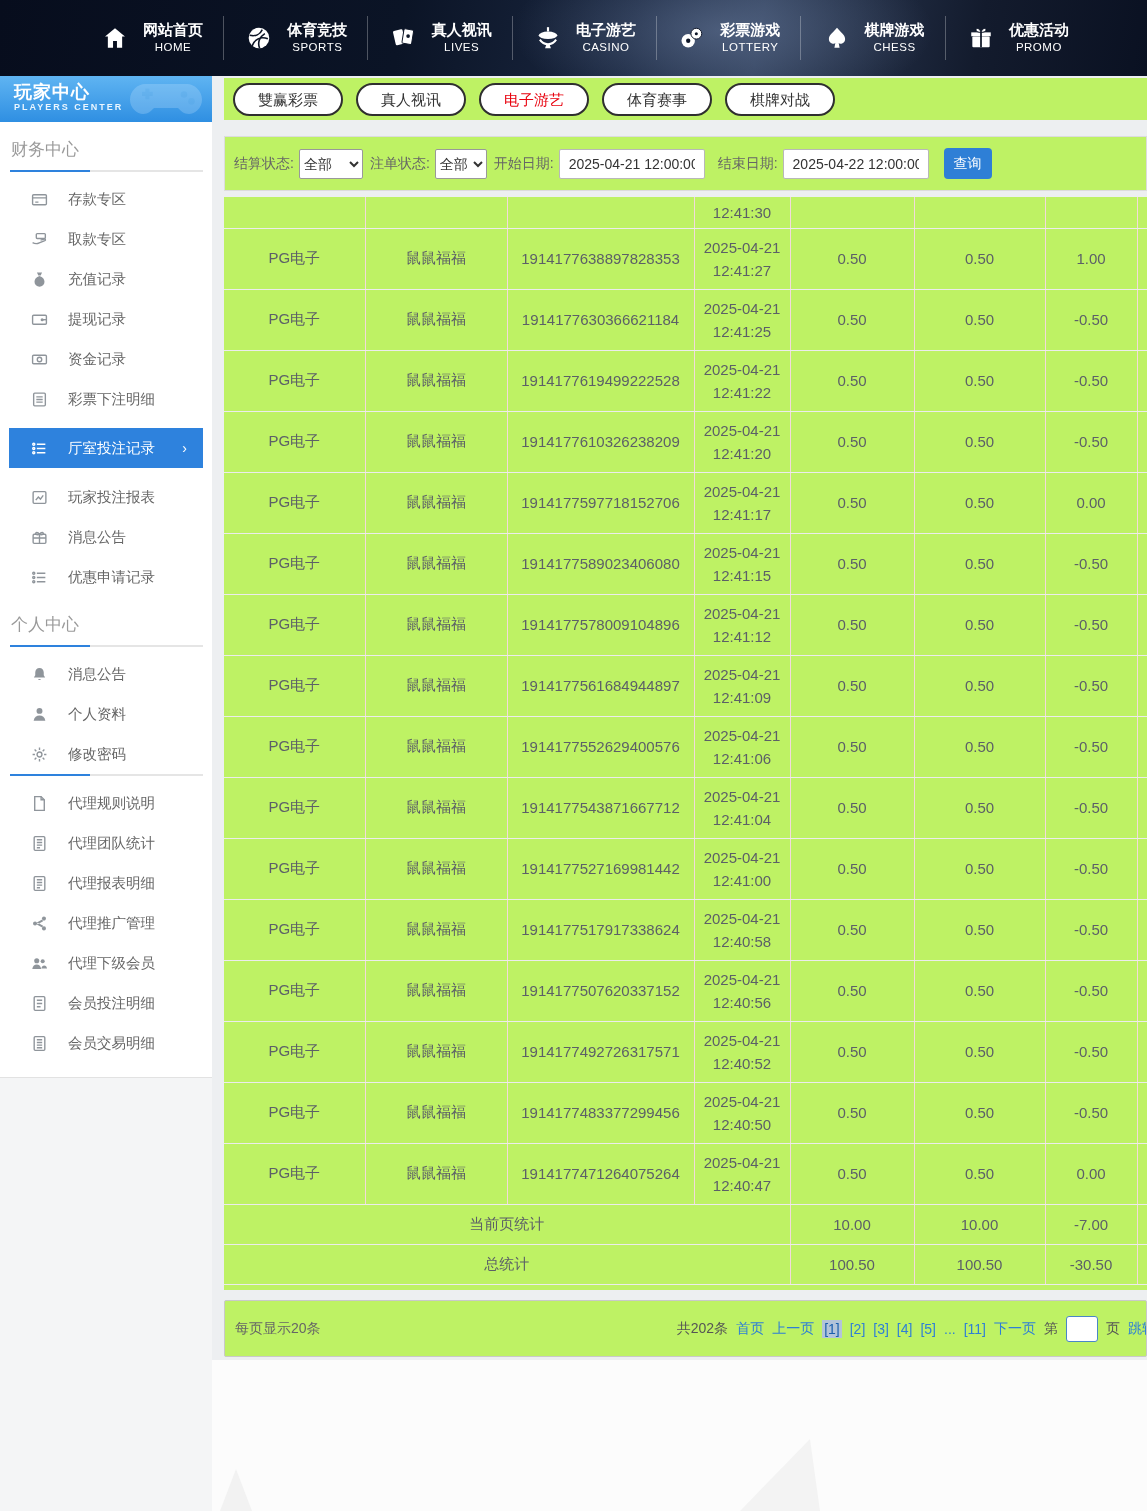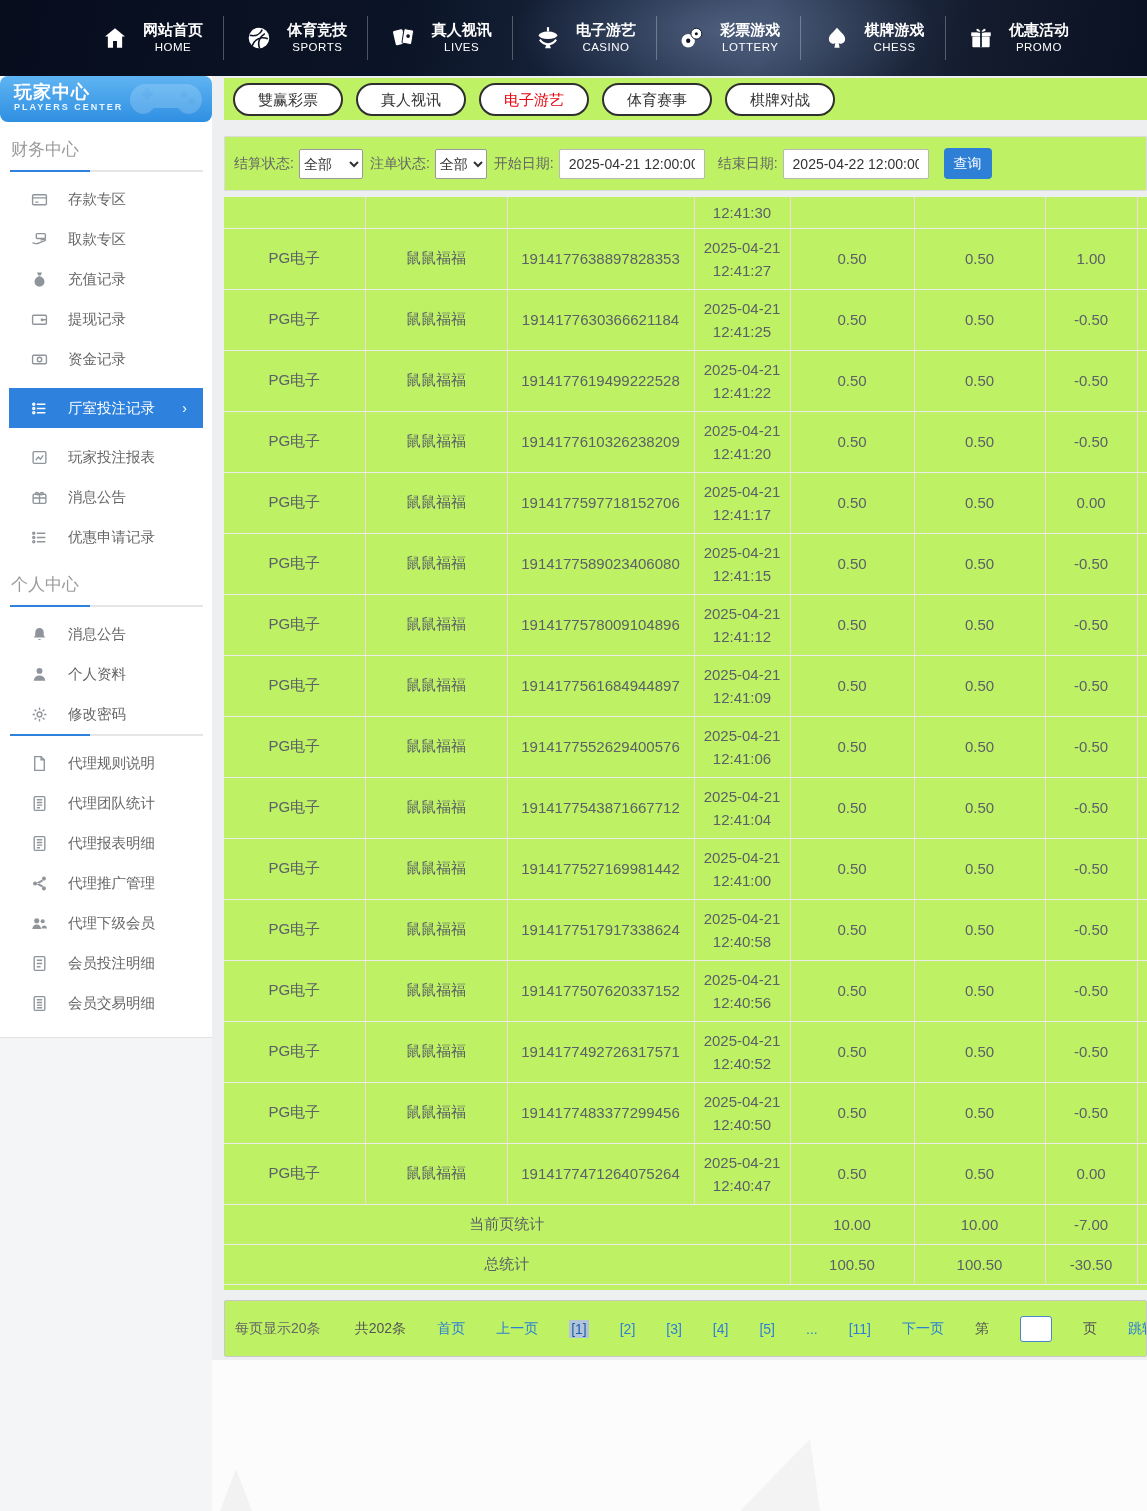--- a/index.html
+++ b/index.html
@@ -17,21 +17,21 @@
   .nav-ic { width:30px; height:30px; margin-right:13px; display:flex; align-items:center; justify-content:center; }
   .nav-txt { display:flex; flex-direction:column; align-items:center; line-height:1.25; }
   .nav-txt b { color:#fff; font-size:15px; font-weight:bold; }
   .nav-txt i { color:#fff; font-size:11.5px; font-style:normal; letter-spacing:.5px; }
   .nav-div { width:1px; height:44px; background:rgba(255,255,255,.28); }
 
   
   .sidebar { position:absolute; left:0; top:76px; width:212px; height:1435px; background:#f4f5f6; }
   .side-panel { background:#fff; border-bottom:1px solid #e2e2e2; padding-bottom:14px; }
   .side-header { height:46px; background:linear-gradient(180deg,#5fb4f2 0%,#2f8fe2 100%);
-    position:relative; padding:6px 0 0 14px; overflow:hidden;border-radius:8px; }
+    position:relative; padding:6px 0 0 14px; overflow:hidden; }
   .side-header .t1 { color:#fff; font-size:18px; font-weight:bold; letter-spacing:1px; line-height:20px; }
   .side-header .t2 { color:#eaf6ff; font-size:9px; letter-spacing:2px; font-weight:bold; }
   .gamepad { position:absolute; right:10px; top:5px; opacity:.35; }
   .side-heading { color:#9a9a9a; font-size:17px; padding:16px 0 9px 11px; }
   .side-rule { height:2px; width:193px; margin-left:10px; background:#e5e5e5; position:relative; }
   .side-rule::before { content:""; position:absolute; left:0; top:0; width:80px; height:2px; background:#2e82dd; }
   .side-items { padding-top:7px; }
   .side-item { height:40px; display:flex; align-items:center; padding-left:31px; cursor:pointer; position:relative; color:#666; }
   .side-item .sic { width:17px; height:17px; margin-right:20px; display:flex; align-items:center; justify-content:center; }
   .side-item .slabel { font-size:14.5px; }
@@ -64,21 +64,21 @@
   td.last { border-right:none; }
   tr.partial td { height:31px; }
   tr.datarow td { height:61px; }
   tr.summary td { height:40px; }
   .dt div { line-height:23px; }
 
   .page-panel { top:1224px; height:57px; border:1px solid #c9c9c9; border-radius:2px;
     display:flex; align-items:center; overflow:hidden; position:absolute; }
   .per-page { color:#666; font-size:14px; margin-left:10px; }
   .pager { position:absolute; right:-18px; top:0; height:100%; display:flex; align-items:center; white-space:nowrap; font-size:14px; }
-  .pager > * { margin-right:8px;margin-left:23px; }
+  .pager > * { margin-right:8px; }
   .ptotal,.pdark { color:#555; }
   .plink,.pnum { color:#2e7fd6; text-decoration:none; cursor:pointer; }
   .pnum.current { background:#b3c4d9; color:#1a5fae; padding:1px 2px; }
   .jump-input { width:32px; height:26px; border:1px solid #4a86c8; border-radius:3px; text-align:center; font-family:inherit; font-size:14px; }
 
   .bottom-strip { position:absolute; left:0; top:1284px; width:935px; height:151px; background:#fcfcfc; overflow:hidden; }
   .tri1 { position:absolute; bottom:0; left:8px; width:0; height:0;
     border-left:16px solid transparent; border-right:16px solid transparent; border-bottom:42px solid #f2f2f2; }
   .tri2 { position:absolute; bottom:0; left:528px; width:0; height:0;
     border-left:70px solid transparent; border-right:10px solid transparent; border-bottom:72px solid #f3f3f3; }
@@ -243,20 +243,29 @@
           <span class="slabel">提现记录</span>
         </div>
         <div class="side-item">
           <span class="sic">
               <svg width="17" height="17" viewBox="0 0 16 16">
                 <rect x="1.5" y="4" width="13" height="8" rx="1"></rect>
                 <circle cx="8" cy="8" r="2.1"></circle>
               </svg>
             </span>
           <span class="slabel">资金记录</span>
+        </div>
+        <div class="side-item">
+          <span class="sic">
+              <svg width="17" height="17" viewBox="0 0 16 16">
+                <rect x="2.5" y="2" width="11" height="12" rx="1"></rect>
+                <path d="M5 5.5h6M5 8h6M5 10.5h6"></path>
+              </svg>
+            </span>
+          <span class="slabel">彩票下注明细</span>
         </div>
         <div class="side-item active">
           <span class="sic">
               <svg width="17" height="17" viewBox="0 0 16 16">
                 <path d="M5.5 4h8M5.5 8h8M5.5 12h8"></path>
                 <circle cx="2.6" cy="4" r="1"></circle>
                 <circle cx="2.6" cy="8" r="1"></circle>
                 <circle cx="2.6" cy="12" r="1"></circle>
               </svg>
             </span>

